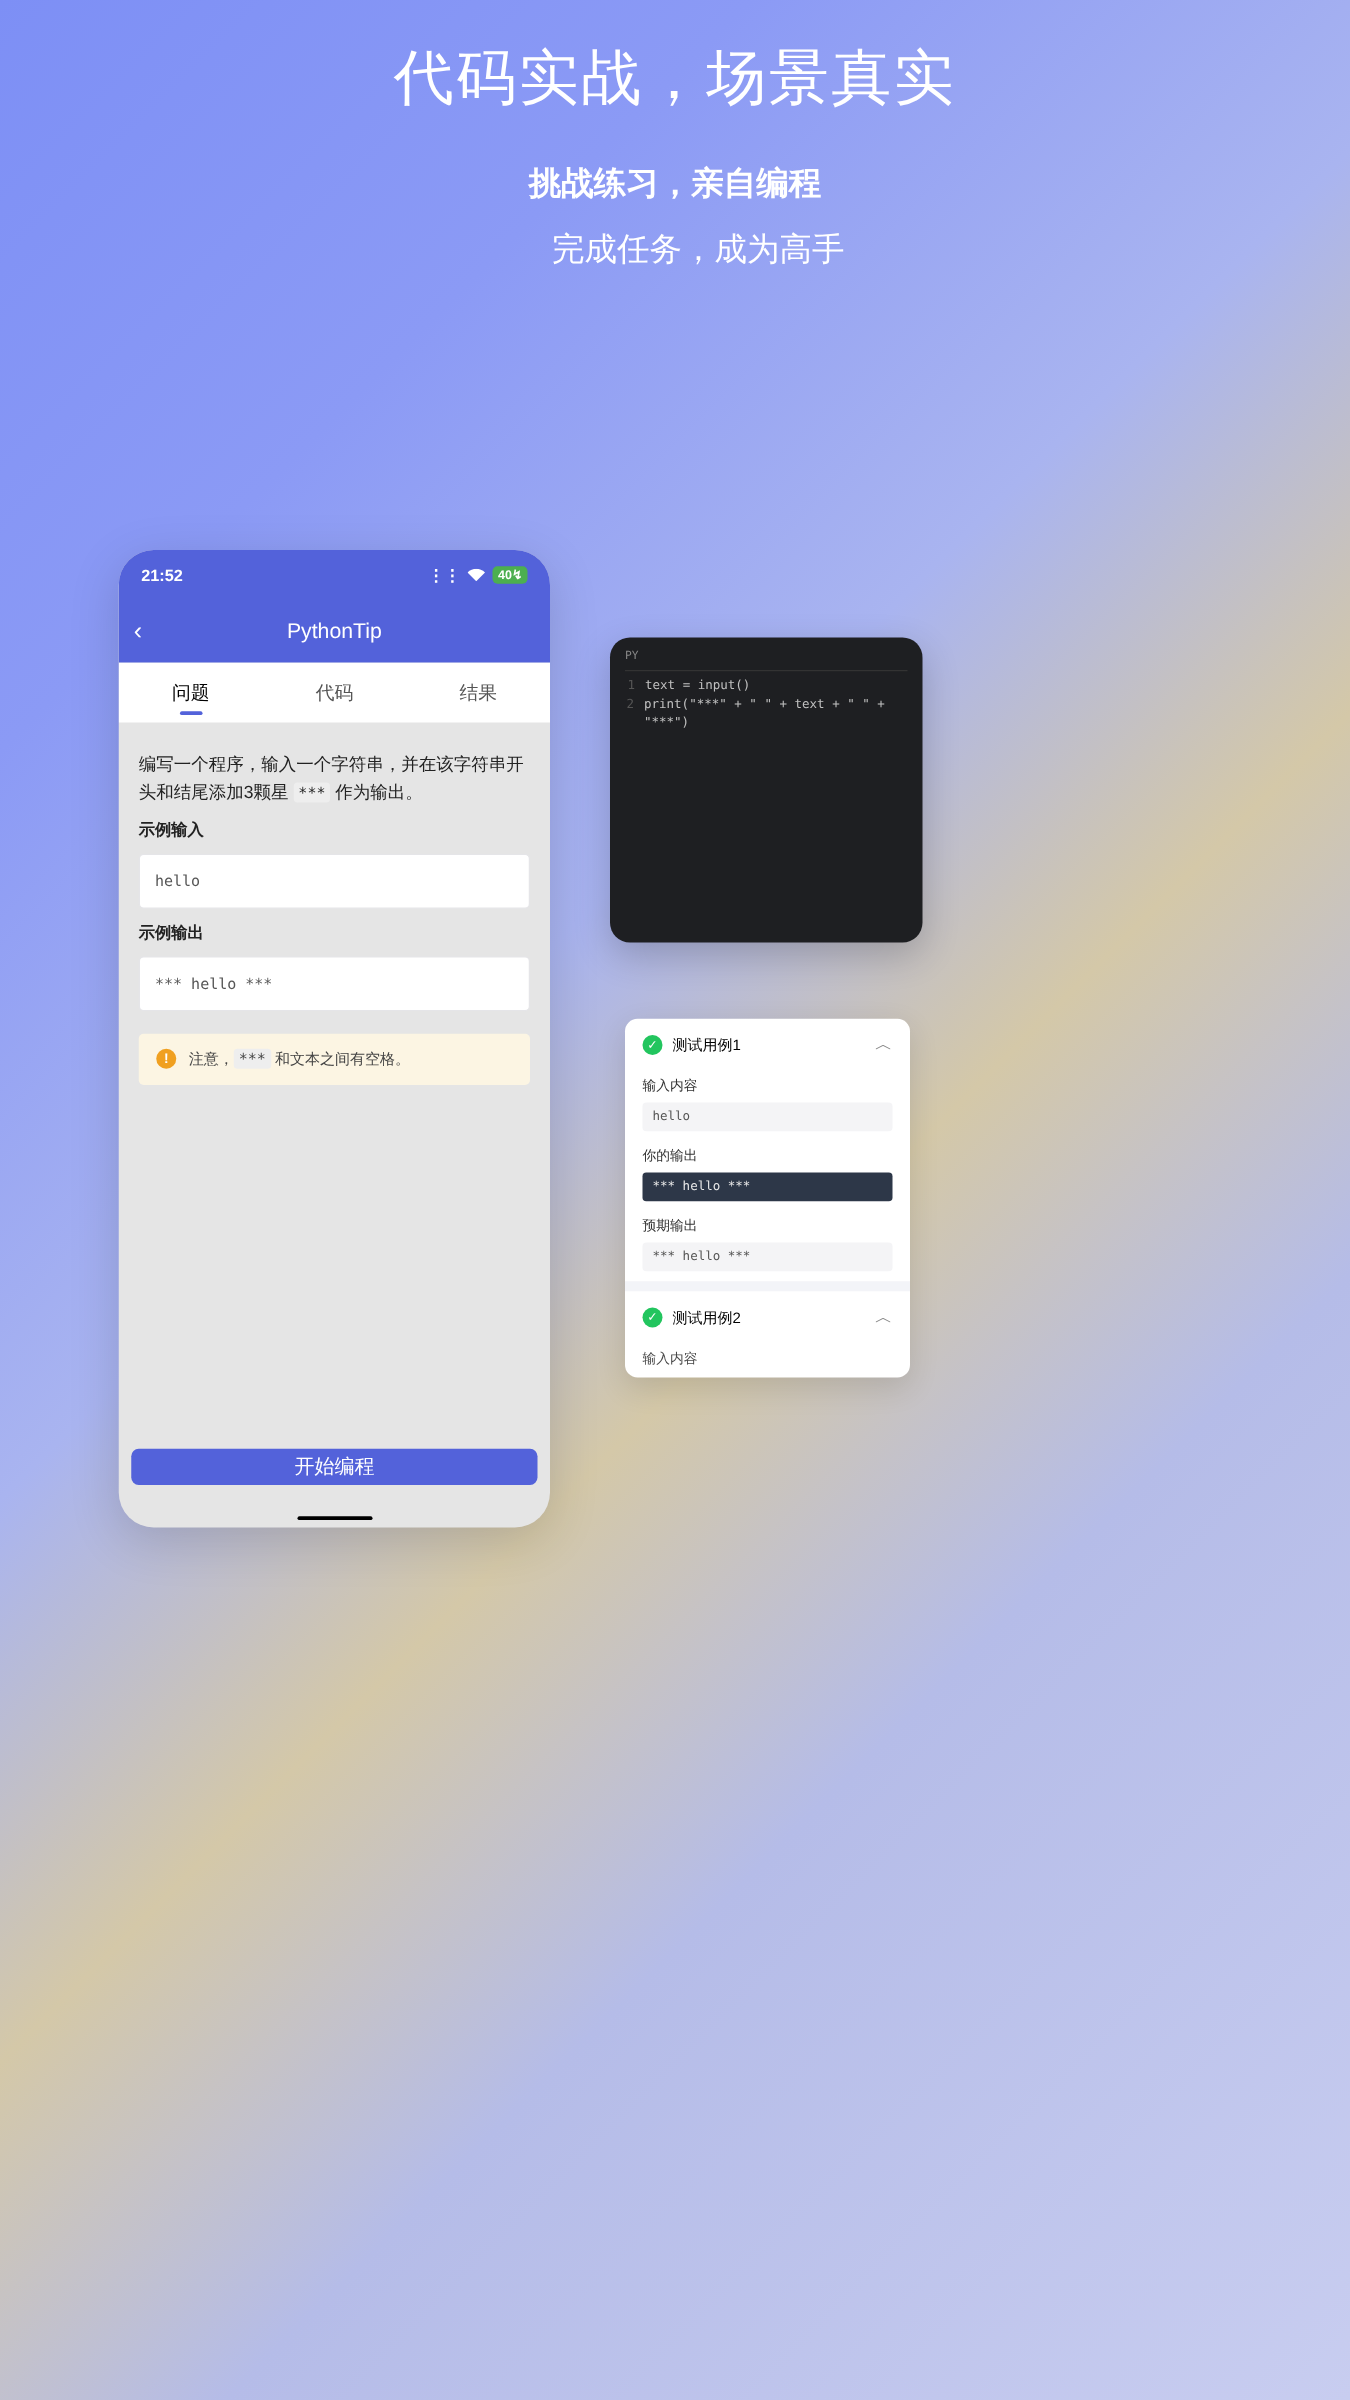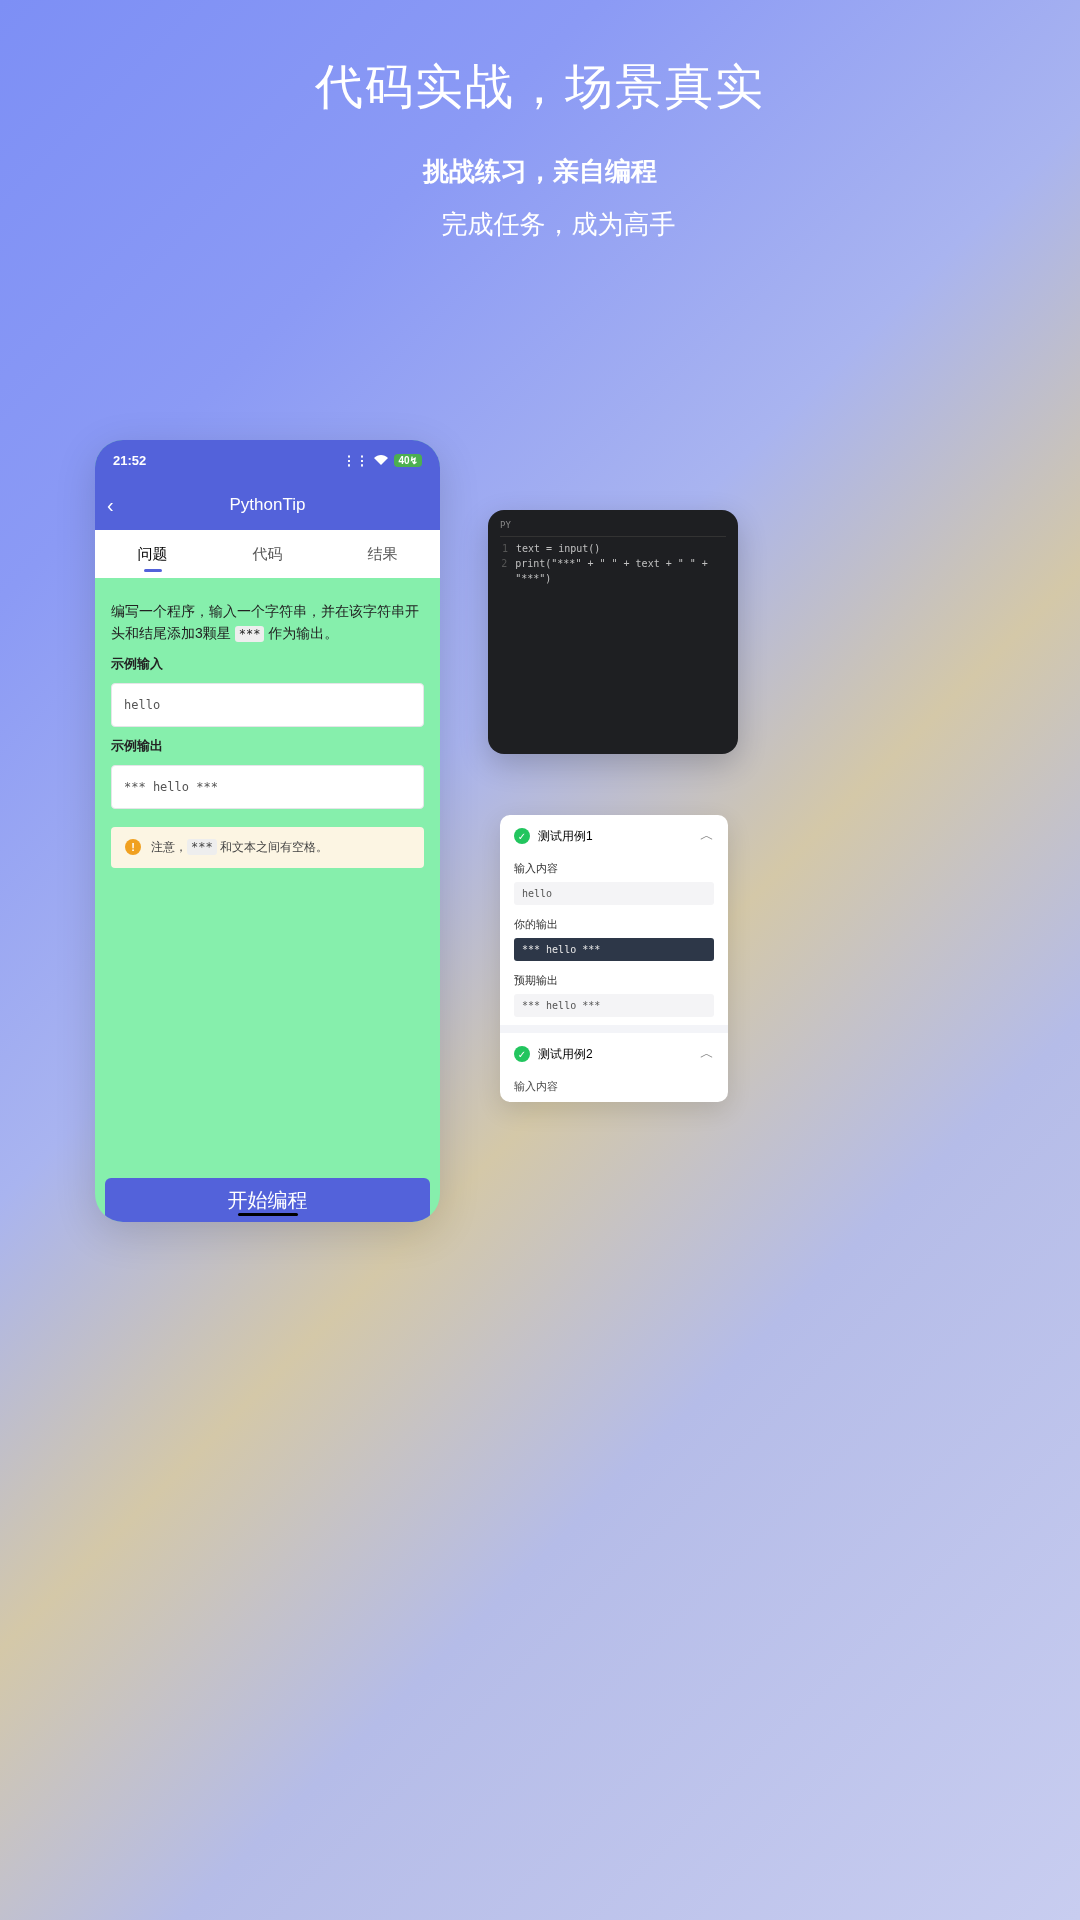--- a/index.html
+++ b/index.html
@@ -5,32 +5,32 @@
     * { margin: 0; padding: 0; box-sizing: border-box; }
     body {
       font-family: -apple-system, BlinkMacSystemFont, "Segoe UI", "PingFang SC", "Microsoft YaHei", sans-serif;
       width: 1080px;
       height: 1920px;
       background: linear-gradient(135deg, #7d8ff5 0%, #8b9af5 20%, #a9b4f0 40%, #d4c8a8 55%, #b5bce8 70%, #c8cdf0 100%);
       border-radius: 40px;
       overflow: hidden;
       position: relative;
     }
-    .hero { text-align: center; padding-top: 55px; color: #fff; }
+    .hero { text-align: center; padding-top: 30px; color: #fff; }
     .hero-title { font-size: 48px; font-weight: 400; letter-spacing: 2px; }
     .hero-sub1 { font-size: 26px; margin-top: 35px; font-weight: 700; }
     .hero-sub2 { font-size: 26px; margin-top: 18px; font-weight: 300; margin-left: 37px; }
 
     .phone {
       position: absolute;
       left: 95px;
       top: 440px;
       width: 345px;
       height: 782px;
-      background: #86efac;
+      background: #e5e5e5;
       border-radius: 28px;
       overflow: hidden;
       box-shadow: 0 10px 40px rgba(0,0,0,0.15);
     }
     .phone-statusbar {
       height: 40px;
       background: #5362da;
       display: flex;
       align-items: center;
       justify-content: space-between;
@@ -91,31 +91,31 @@
       margin-top: 18px;
       display: flex;
       align-items: center;
       gap: 10px;
       font-size: 12px;
       color: #444;
     }
     .warn-icon { width: 16px; height: 16px; border-radius: 50%; background: #f0a020; color: #fff; display: flex; align-items: center; justify-content: center; font-size: 11px; font-weight: 700; }
     .start-btn {
       position: absolute;
-      bottom: 0;
+      bottom: 34px;
       left: 10px;
       right: 10px;
-      height: 44px;
+      height: 29px;
       background: #5362da;
       border-radius: 6px;
       color: #fff;
       display: flex;
       align-items: center;
       justify-content: center;
-      font-size: 20px;
+      font-size: 16px;
     }
     .home-indicator {
       position: absolute;
       bottom: 6px;
       left: 50%;
       transform: translateX(-50%);
       width: 60px;
       height: 3px;
       background: #000;
       border-radius: 2px;

